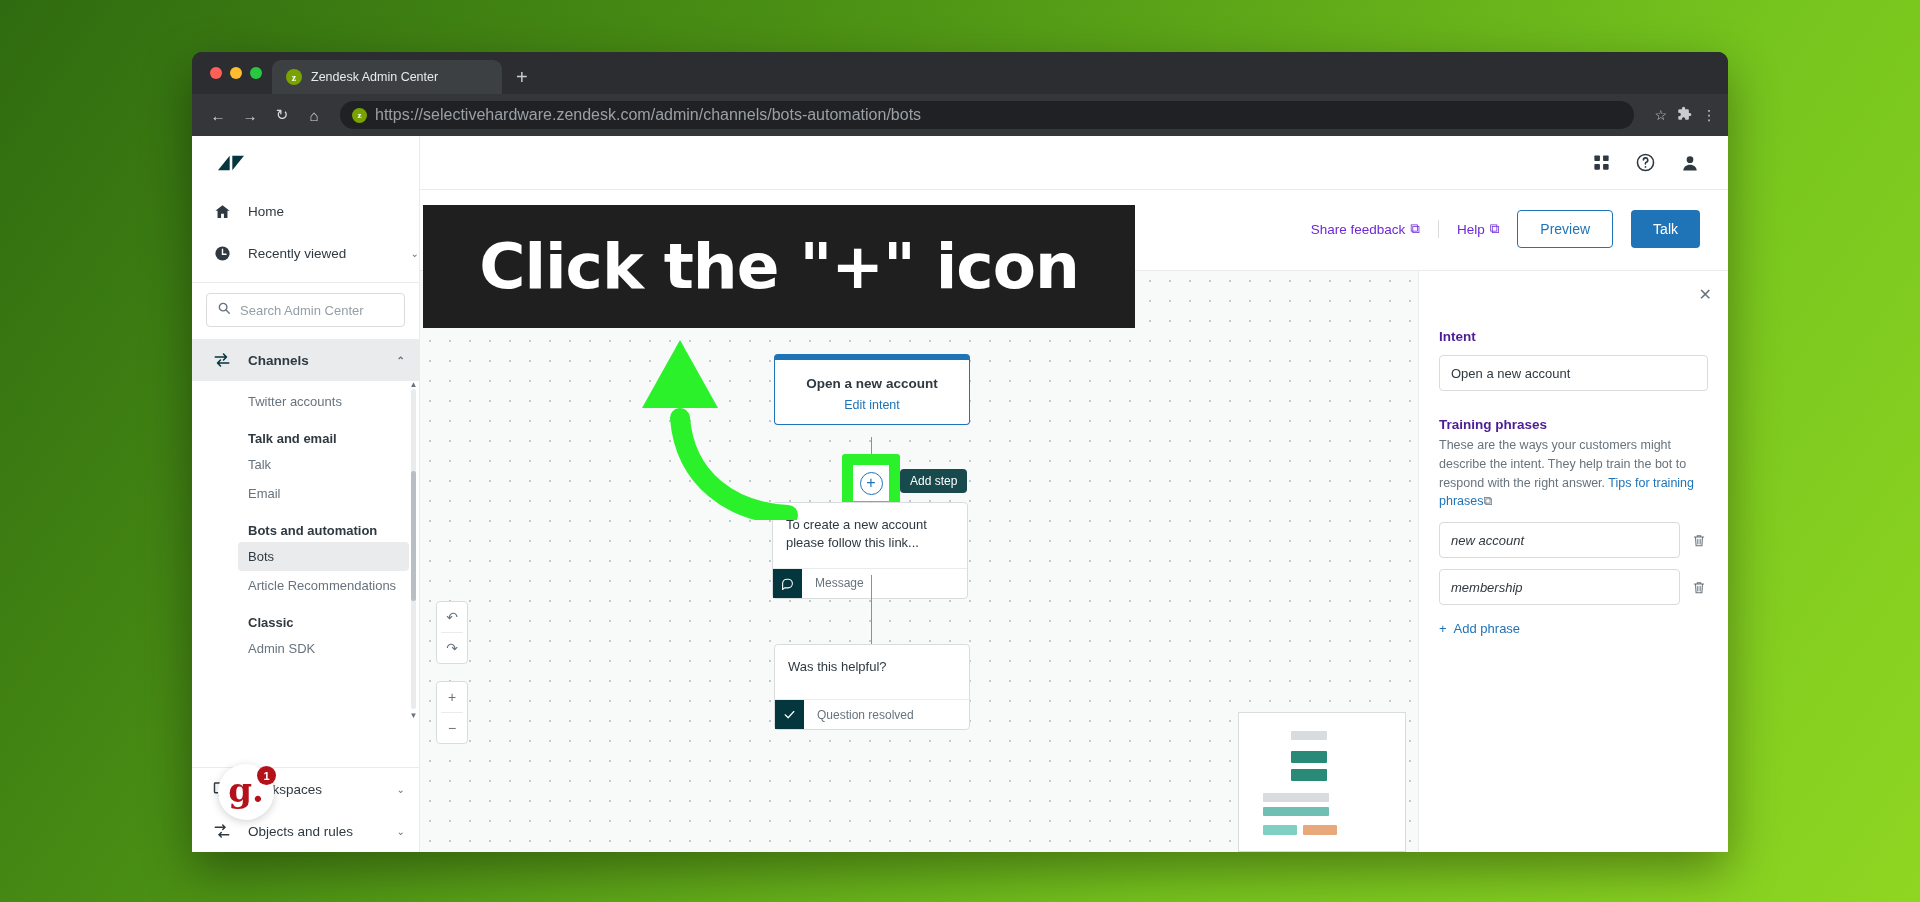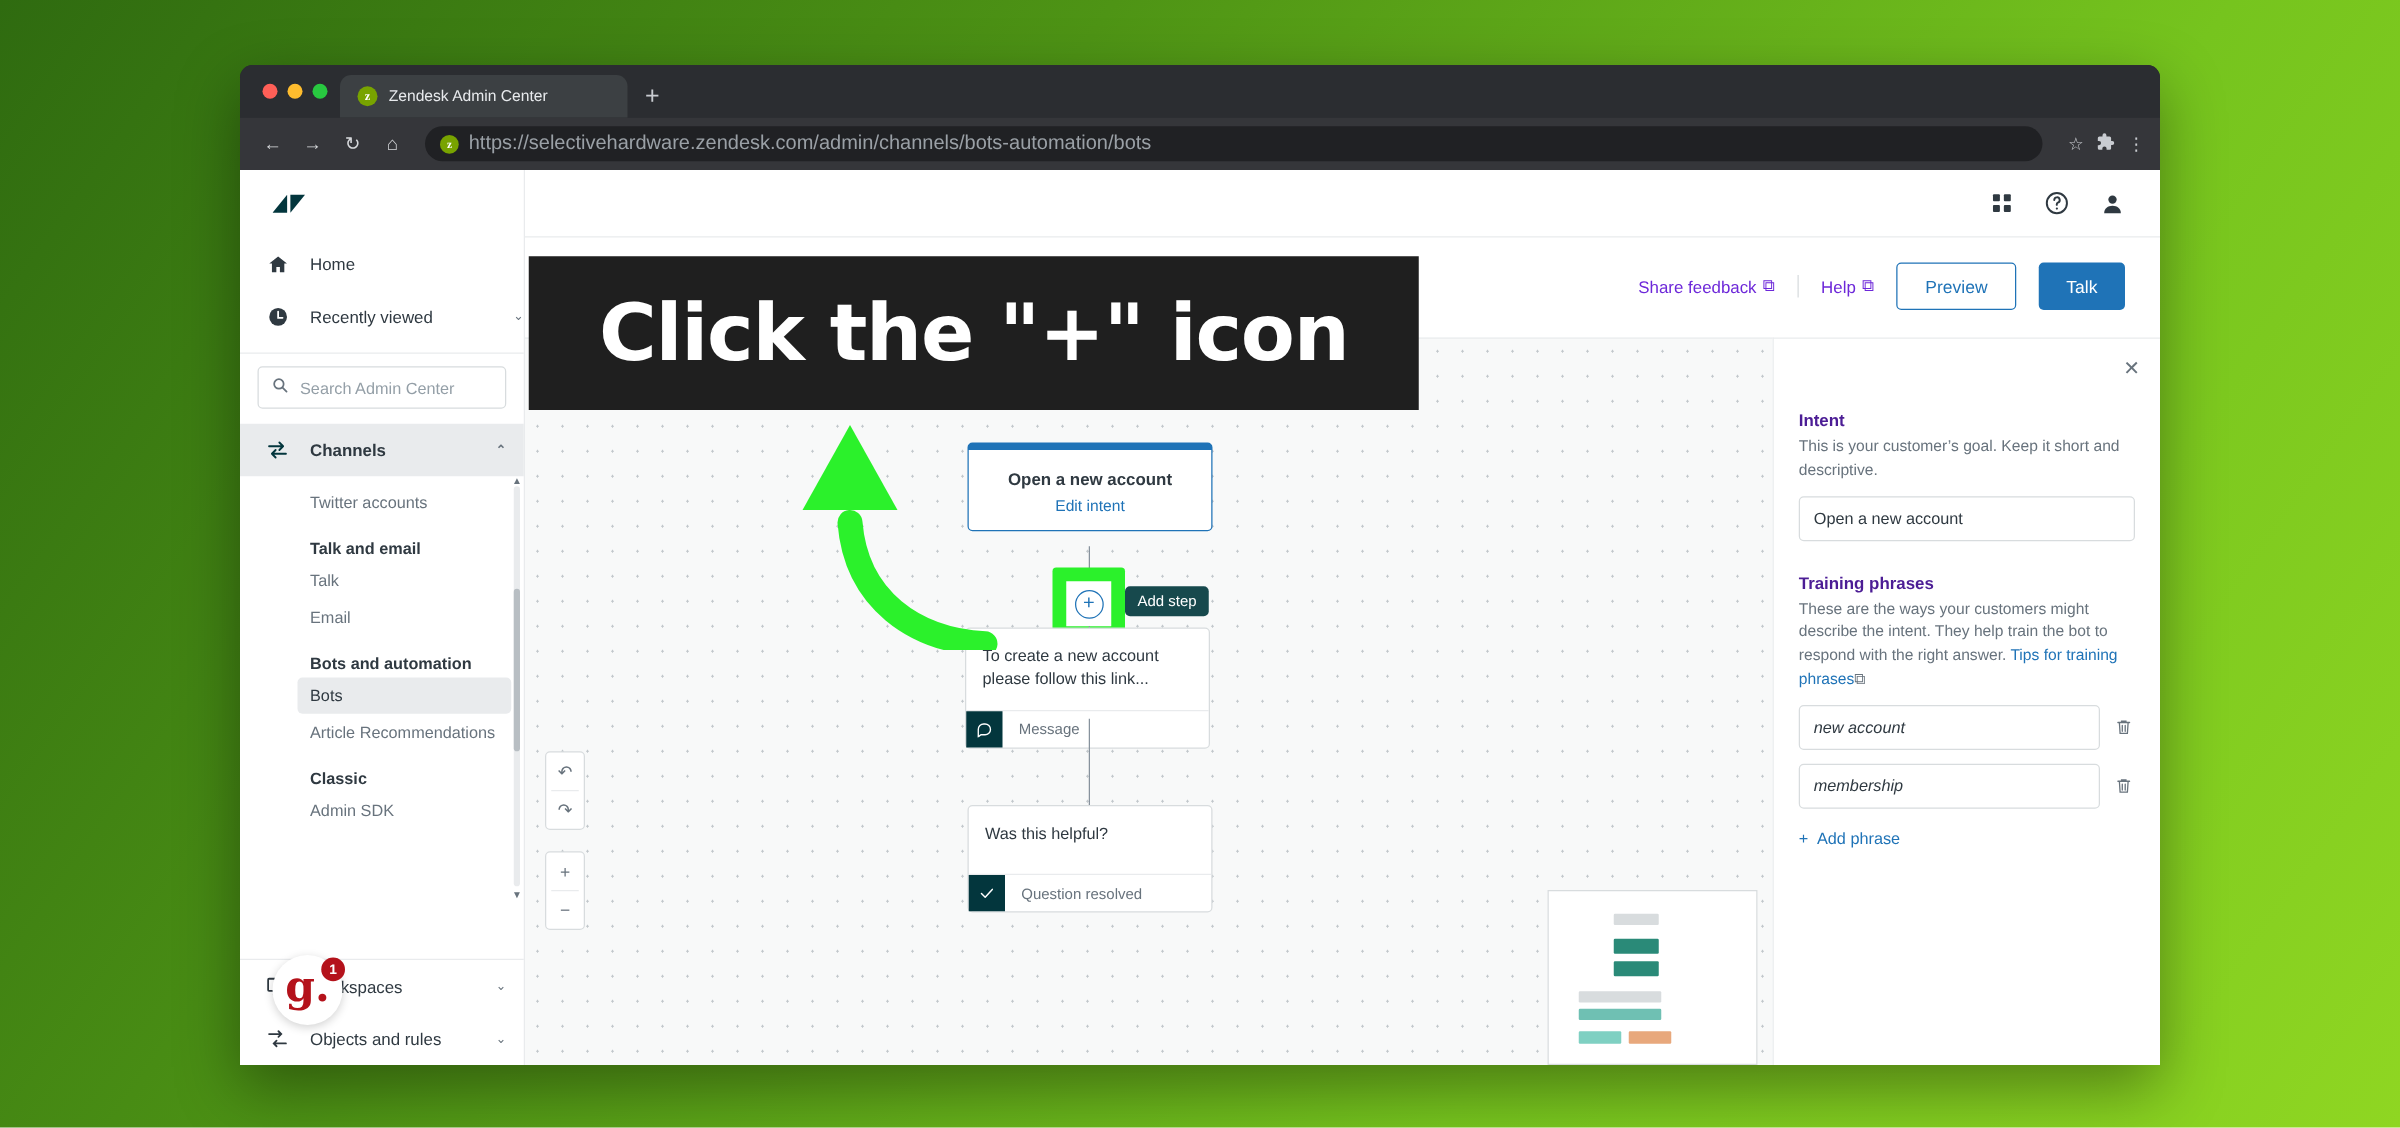--- a/index.html
+++ b/index.html
@@ -554,21 +554,20 @@
             <div class="mm-bar" style="left:24px; top:112px; width:34px; height:10px; background:#7fd0c2;"></div>
             <div class="mm-bar" style="left:64px; top:112px; width:34px; height:10px; background:#e8a87c;"></div>
           </div>
         </div>
 
         <div id="right-panel">
           <div id="panel-close">✕</div>
 
           <div class="panel-section">
             <div class="panel-h">Intent</div>
-            <div class="panel-desc">This is your customer’s goal. Keep it short and descriptive.</div>
             <div class="field">
               <span>Open a new account</span>
             </div>
           </div>
 
           <div class="panel-section second">
             <div class="panel-h">Training phrases</div>
             <div class="panel-desc">
               <span>These are the ways your customers might describe the intent. They help train the bot to respond with the right answer.</span>
               <a>Tips for training phrases</a><span>⧉</span>

